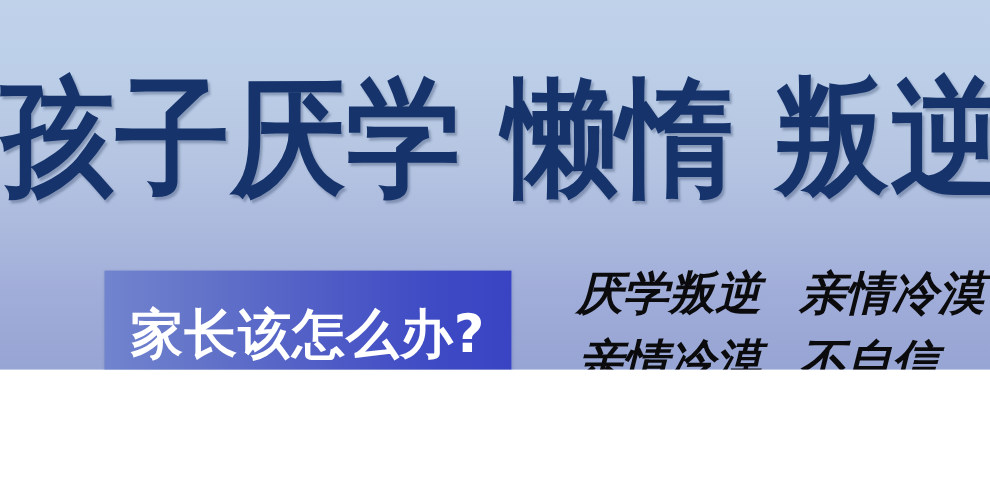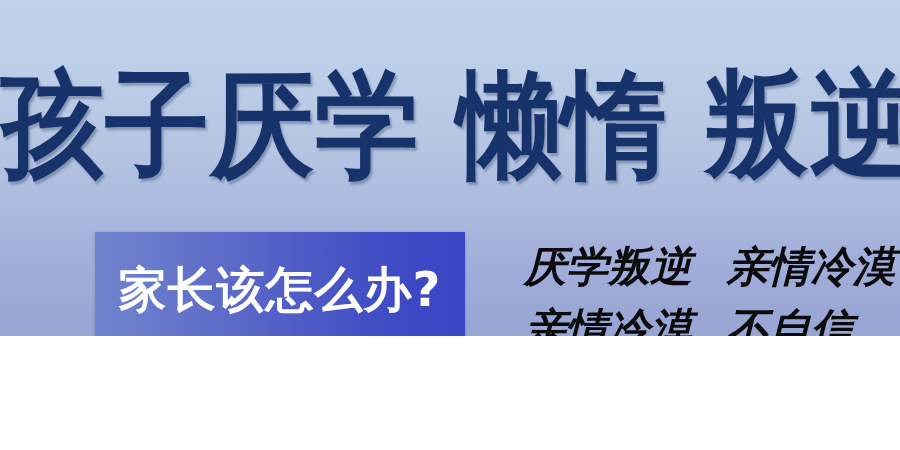--- a/index.html
+++ b/index.html
@@ -41,21 +41,21 @@
     white-space: nowrap;
     text-shadow: 2px 3px 2px rgba(20,40,80,0.30);
     transform: scaleY(1.12);
     transform-origin: 50% 0;
   }
 
   
   #badge {
     position: absolute;
     left: 95px;
-    top: 232px;
+    top: 246px;
     width: 370px;
     height: 112px;
     background: linear-gradient(to right, #7184ce 0%, #6475c9 22%, #4f5cc6 55%, #3f4bc4 80%, #3844c3 100%);
     box-shadow: 0 1px 3px rgba(40,50,110,0.25);
   }
   #badge-label {
     position: absolute;
     left: 0;
     top: 0;
     width: 370px;

